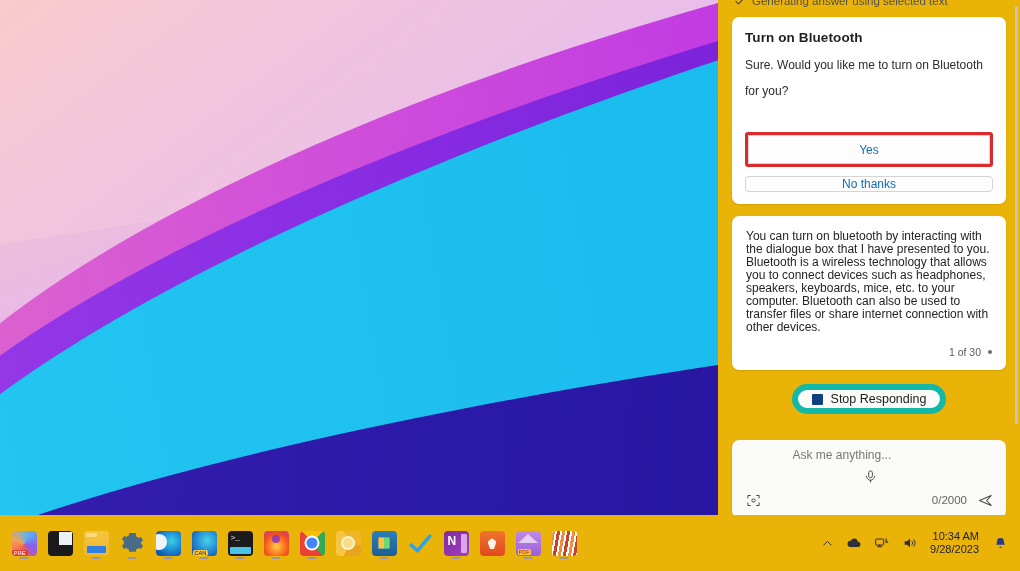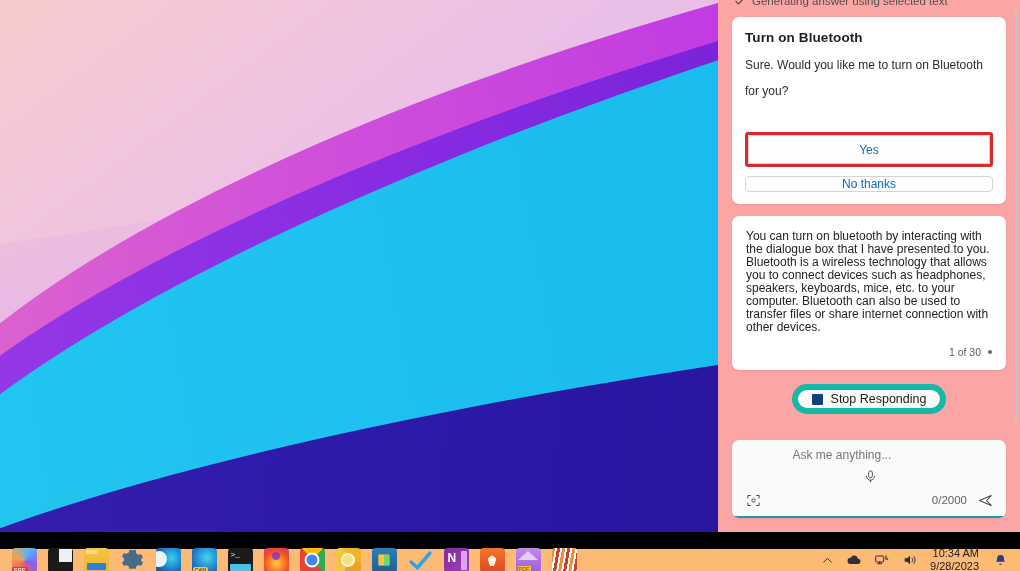--- a/index.html
+++ b/index.html
@@ -65,21 +65,21 @@
     border-radius: 0 0 100% 0 / 0 0 60% 0;
     transform: rotate(-7deg);
     transform-origin: 0 0;
   }
 
   
   #panel {
     position: absolute;
     left: 718px; top: 0;
     width: 302px; height: 532px;
-    background: #fca5a5;
+    background: #eab308;
     overflow: hidden;
   }
   #panel-scroll {
     position: absolute;
     left: 0; top: 0; right: 0;
     padding: 0 14px;
   }
   .status-row {
     display: flex;
     align-items: center;
@@ -239,22 +239,22 @@
     width: 3px; height: 418px;
     background: #c6c5c3;
     border-radius: 2px;
     cursor: pointer;
   }
 
   
   #taskbar {
     position: absolute;
     left: 0; bottom: 0;
-    width: 1020px; height: 22px;
-    background: #fdba74;
+    width: 1020px; height: 56px;
+    background: #eab308;
     display: flex;
     align-items: center;
   }
   #task-icons {
     display: flex;
     align-items: center;
     gap: 0px;
     padding-left: 6px;
   }
   .task-item {

